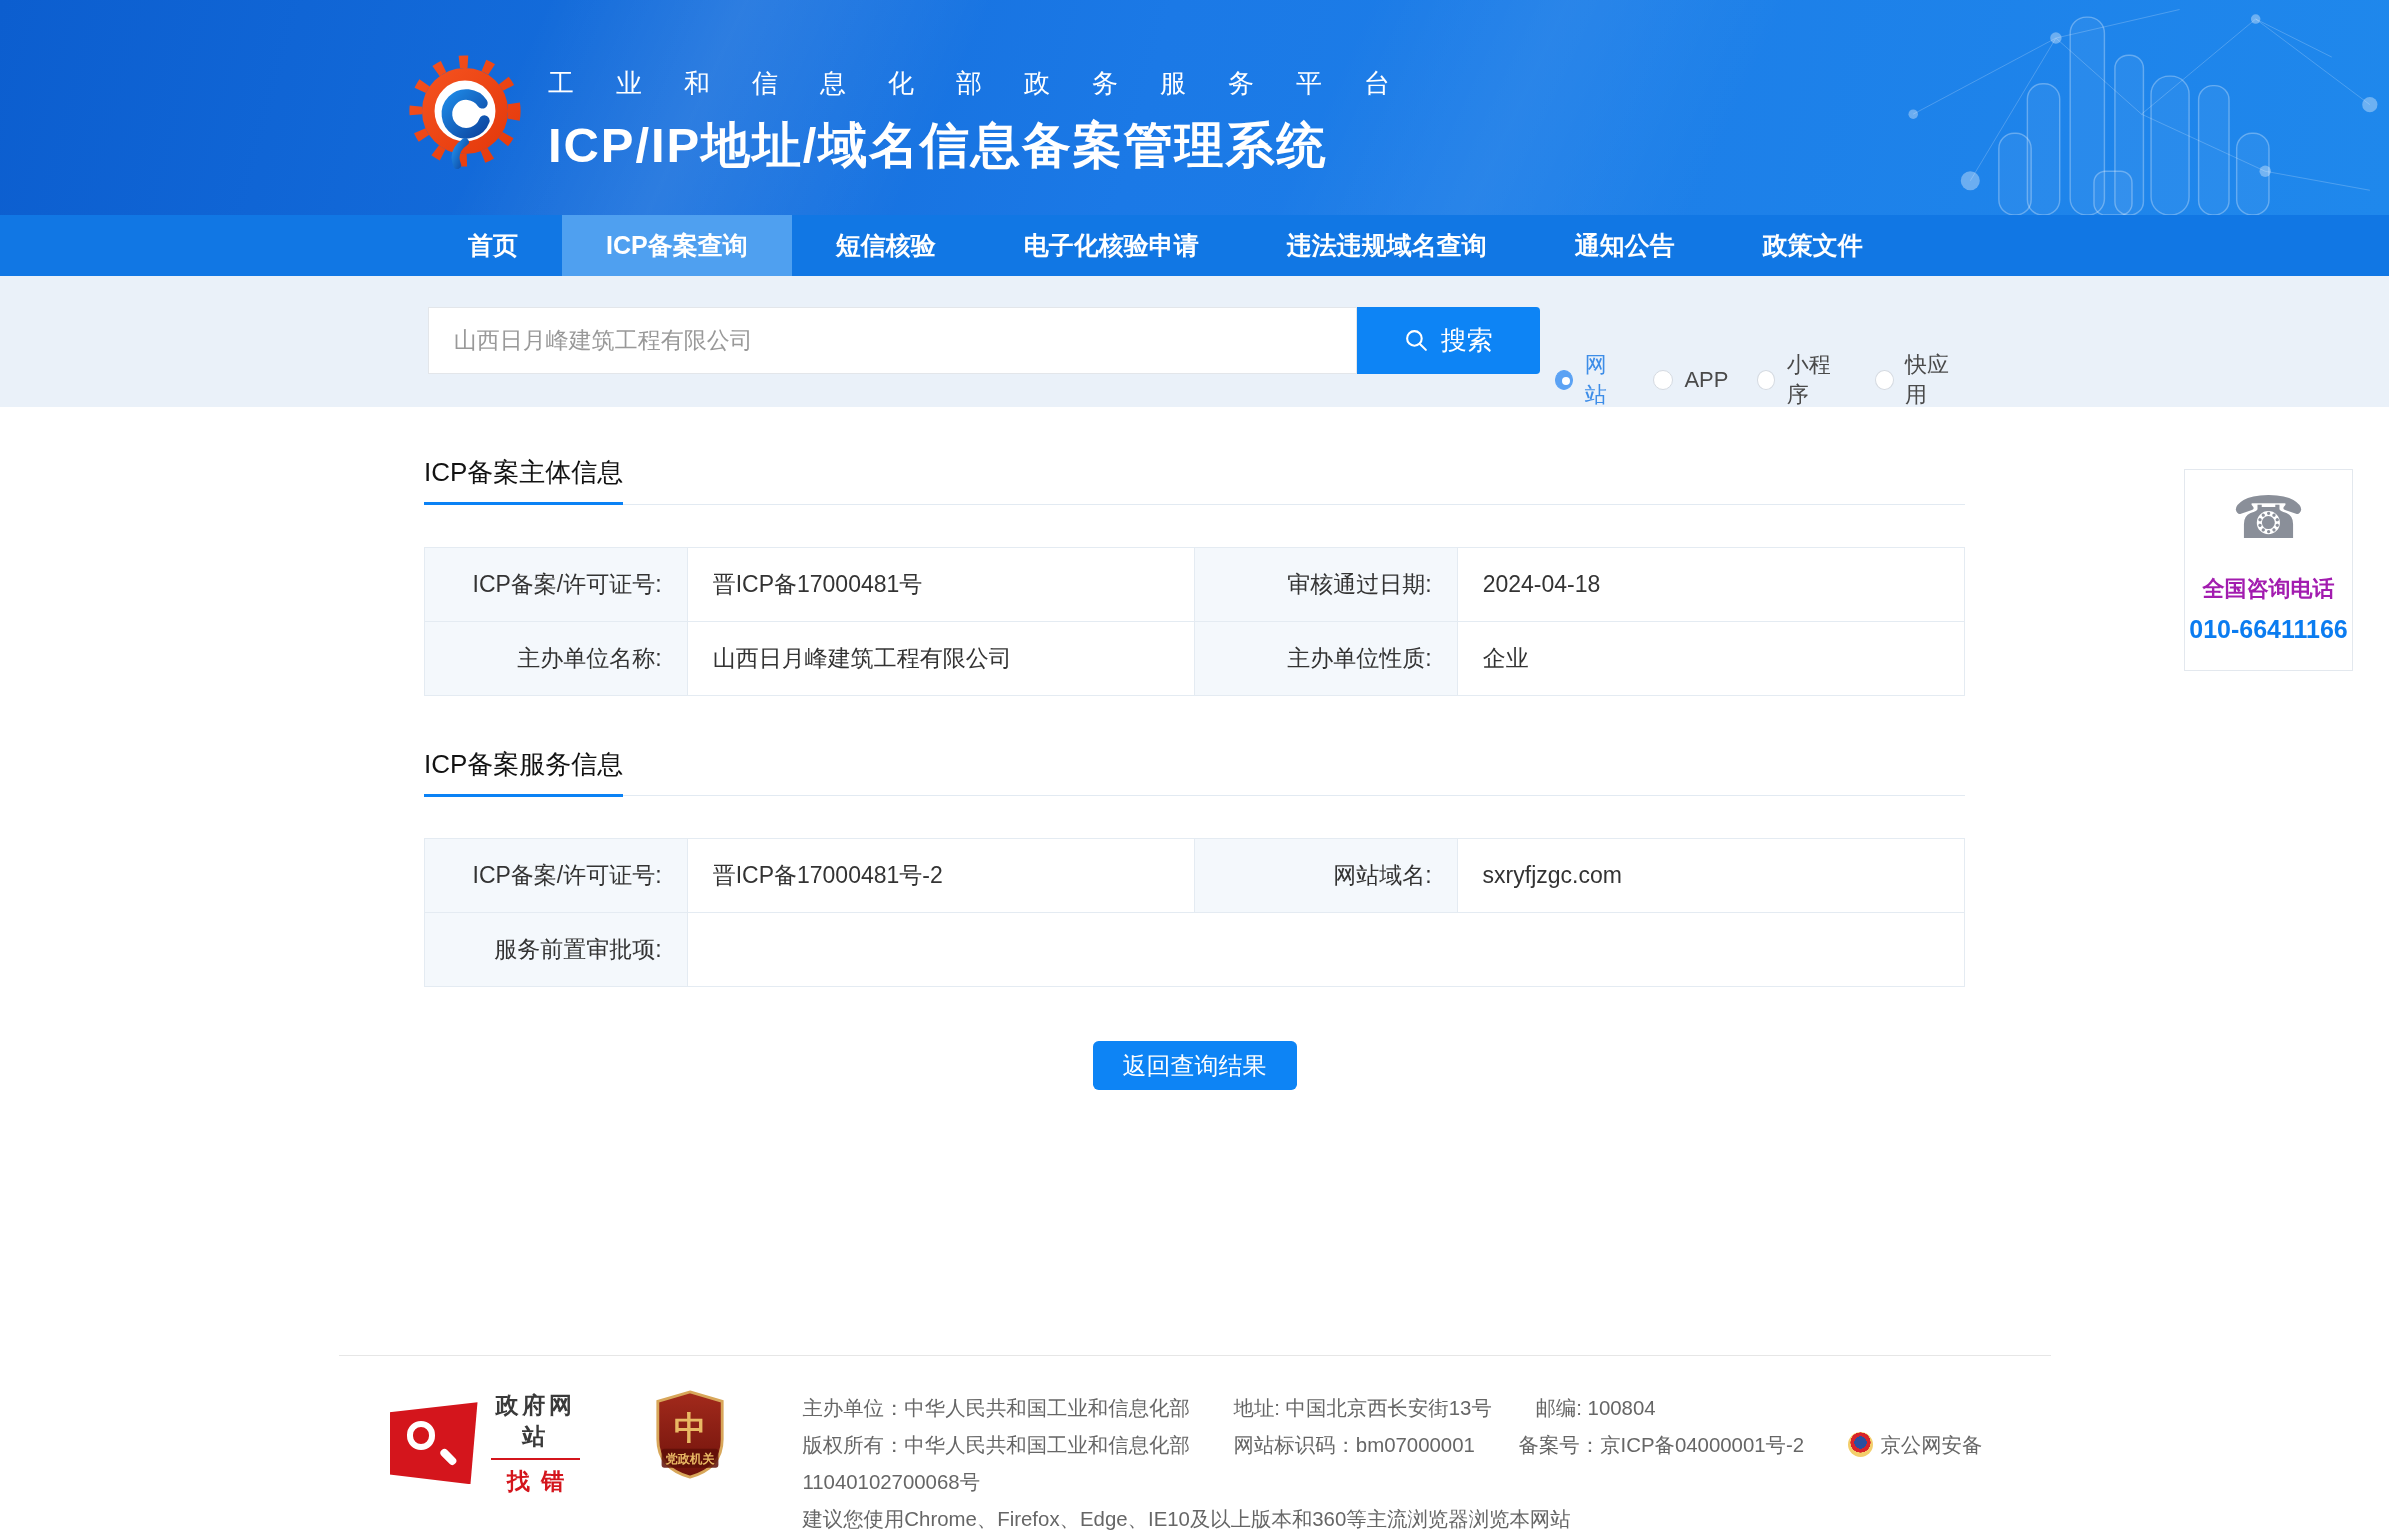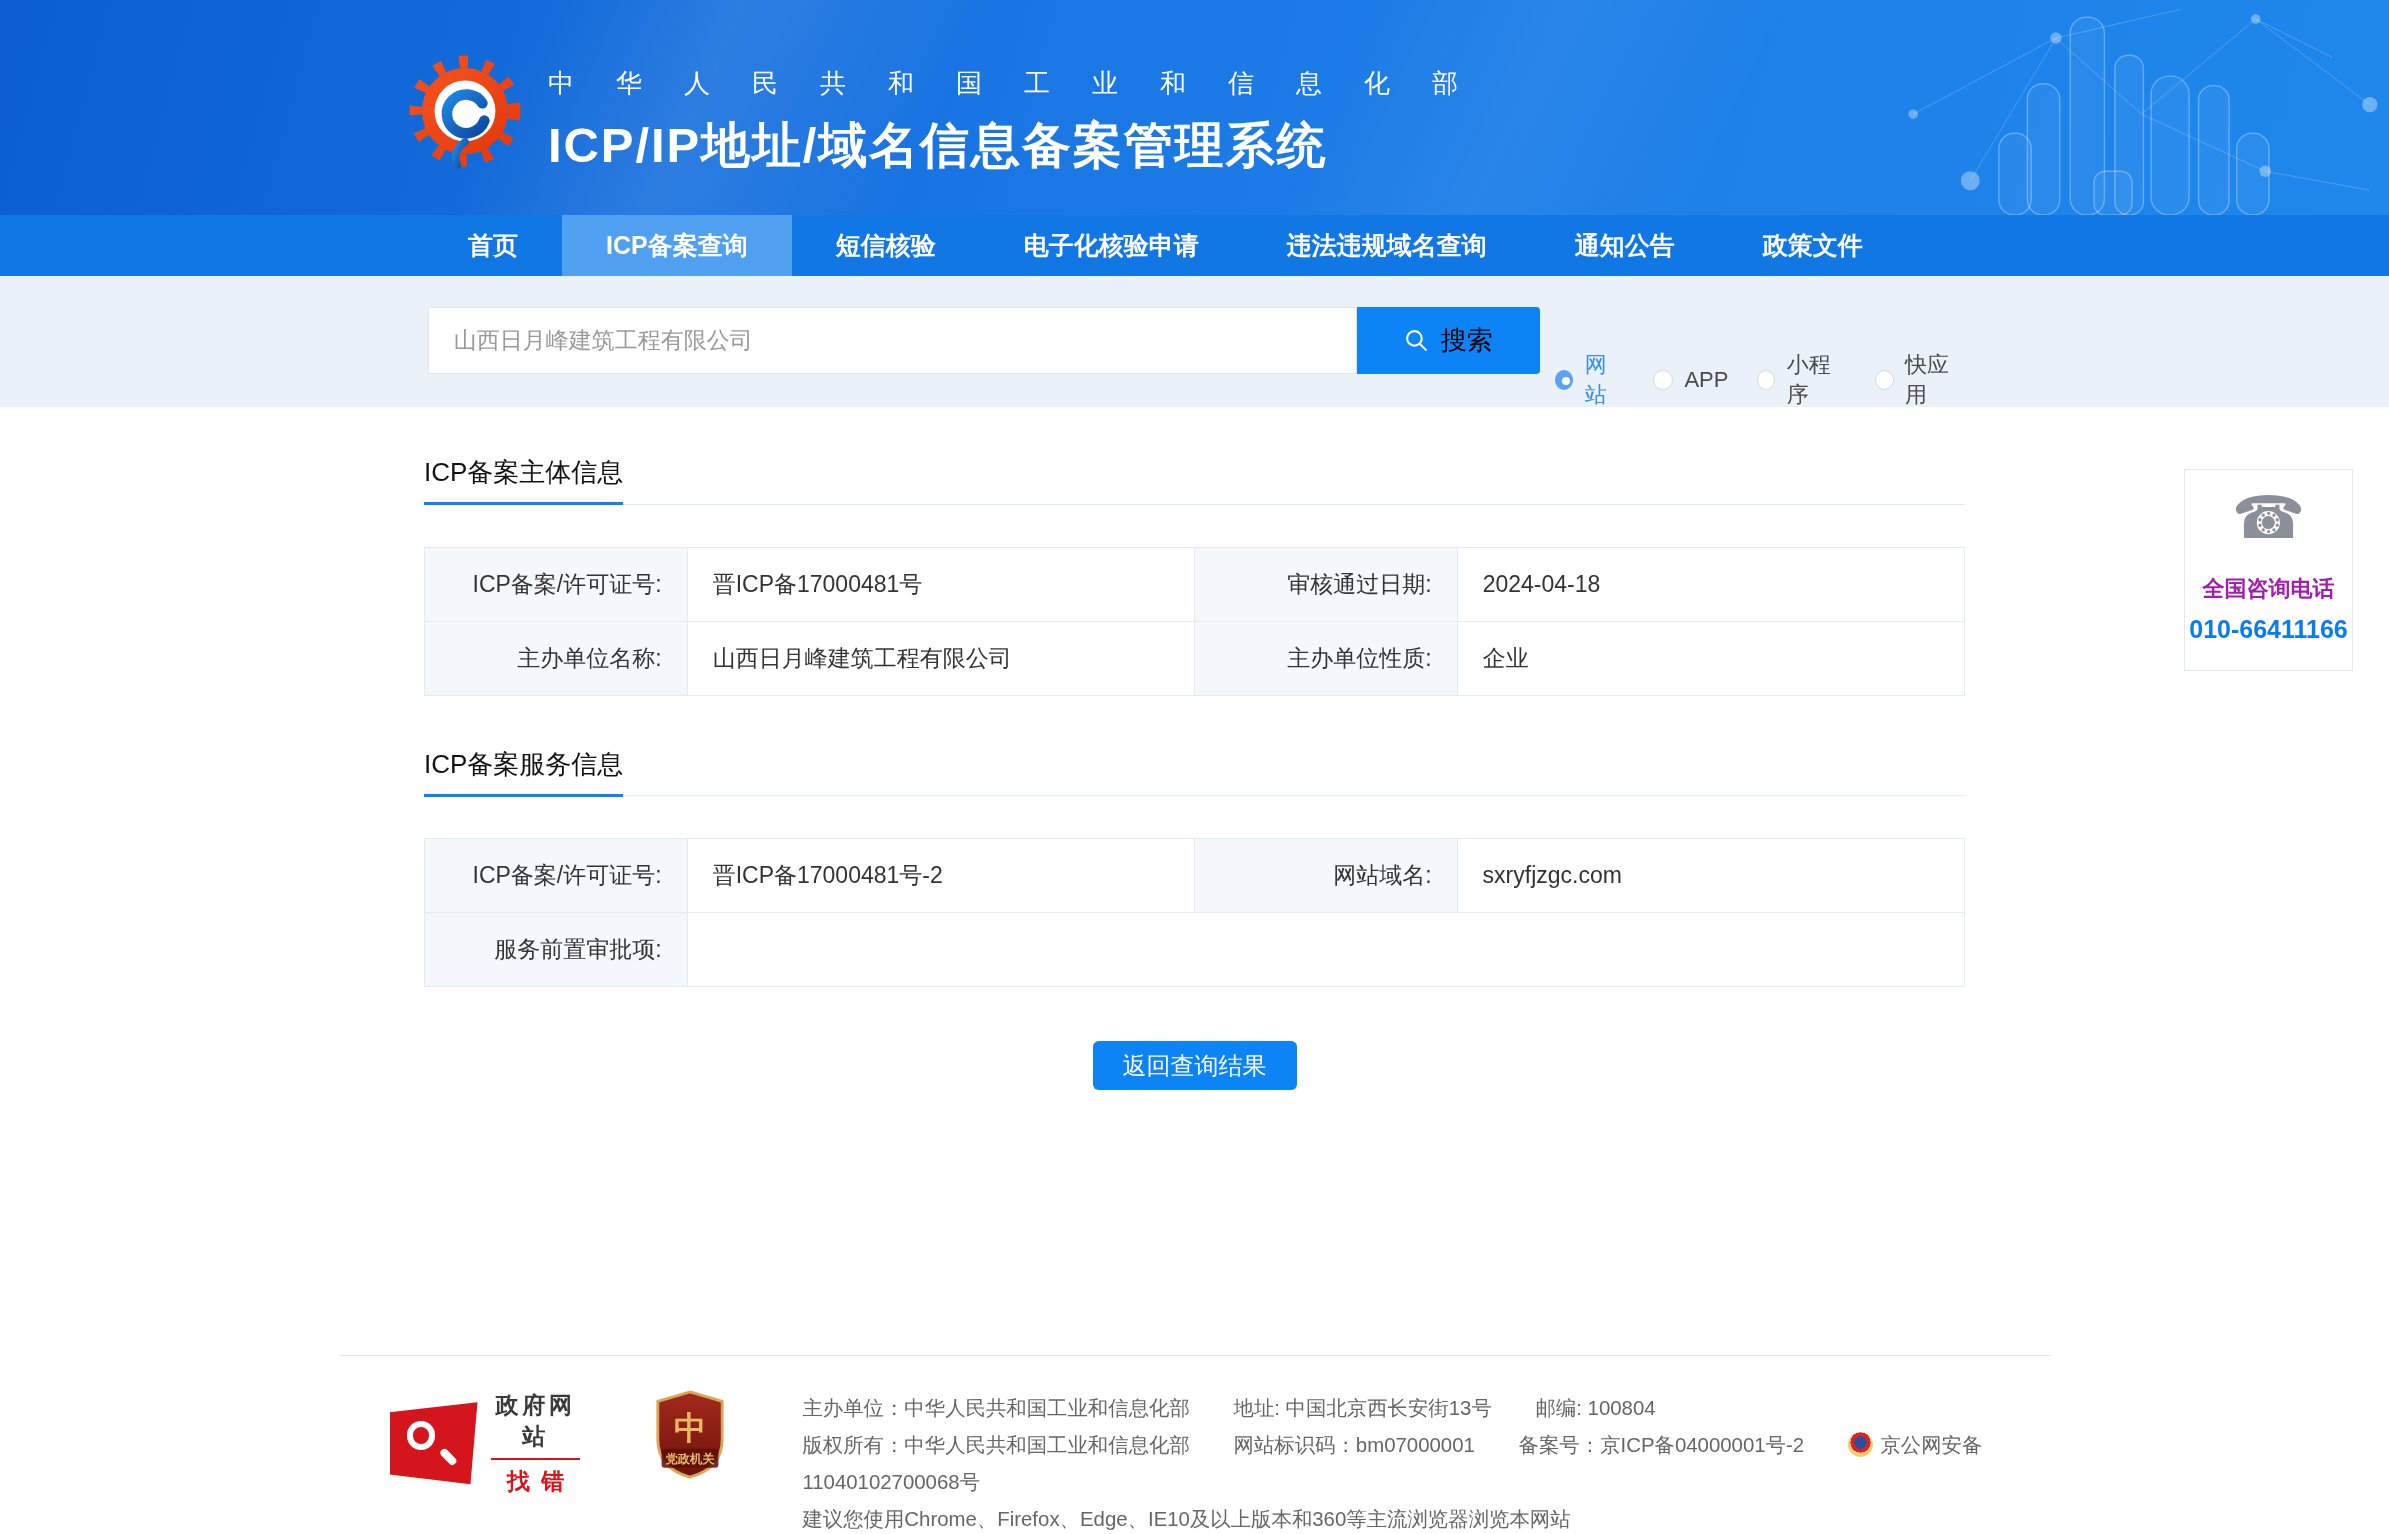--- a/index.html
+++ b/index.html
@@ -22,21 +22,21 @@
   
   .nav{height:61px; background:var(--nav-bg);}
   .nav-inner{width:1541px; margin:0 auto; display:flex; height:100%;}
   .nav-item{padding:0 44px; line-height:61px; color:#fff; font-size:25px; font-weight:bold; cursor:pointer; white-space:nowrap;}
   .nav-item.active{background:var(--nav-active);}
 
   
   .search-section{height:131px; background:var(--section-bg);}
   .search-inner{width:1541px; margin:0 auto; position:relative; height:100%;}
   .search-input{position:absolute; left:3.8px; top:31px; width:929px; height:67px; background:#fff; border:1px solid #E3E6EA; font-size:23px; color:#999; padding:0 25px; outline:none; font-family:inherit;}
-  .search-btn{position:absolute; left:933px; top:31px; width:183px; height:67px; background:var(--accent); color:#000000; font-size:26px; border:none; border-radius:0 3.8px 3.8px 0; display:flex; align-items:center; justify-content:center; gap:11.4px; cursor:pointer; font-family:inherit;}
+  .search-btn{position:absolute; left:933px; top:31px; width:183px; height:67px; background:var(--accent); color:#ffffff; font-size:26px; border:none; border-radius:0 3.8px 3.8px 0; display:flex; align-items:center; justify-content:center; gap:11.4px; cursor:pointer; font-family:inherit;}
   .radio-row{position:absolute; left:1131px; top:85px; height:38px; display:flex; align-items:center; gap:28.5px;}
   .radio-opt{display:flex; align-items:center; gap:11.4px; cursor:pointer;}
   .radio-dot{width:20px; height:20px; border-radius:50%; background:#fff; border:1.9px solid #D5DAE1; position:relative;}
   .radio-opt.selected .radio-dot{background:#5BA2F4; border-color:#5BA2F4;}
   .radio-opt.selected .radio-dot::after{content:""; position:absolute; left:5.7px; top:5.7px; width:8.6px; height:8.6px; border-radius:50%; background:#fff;}
   .radio-label{font-size:22px; color:#4a4a4a;}
   .radio-opt.selected .radio-label{color:#3D8DE8;}
 
   
   .main{width:1541px; margin:0 auto; padding-top:48px; position:relative;}
@@ -114,21 +114,21 @@
         </linearGradient>
       </defs>
       <circle cx="60" cy="60" r="51" fill="none" stroke="url(#og)" stroke-width="13" stroke-dasharray="9 17"></circle>
       <circle cx="60" cy="60" r="38" fill="#fff"></circle>
       <circle cx="60" cy="60" r="38" fill="none" stroke="url(#og)" stroke-width="13"></circle>
       <path d="M78 52 a20 20 0 1 0 2 18" fill="none" stroke="url(#bg2)" stroke-width="11" stroke-linecap="round"></path>
       <path d="M50 60 h26" stroke="url(#bg2)" stroke-width="9" stroke-linecap="round"></path>
       <path d="M60 92 q-14 10 -8 24" fill="none" stroke="url(#bg2)" stroke-width="8" stroke-linecap="round"></path>
     </svg>
     <div class="brand-text">
-      <div class="platform-line">中华人民共和国工业和信息化部</div>
+      <div class="platform-line">工业和信息化部政务服务平台</div>
       <div class="main-title">ICP/IP地址/域名信息备案管理系统</div>
     </div>
   </div>
 </div>
 
 <div class="nav">
   <div class="nav-inner">
     <div class="nav-item">首页</div>
     <div class="nav-item active">ICP备案查询</div>
     <div class="nav-item">短信核验</div>

